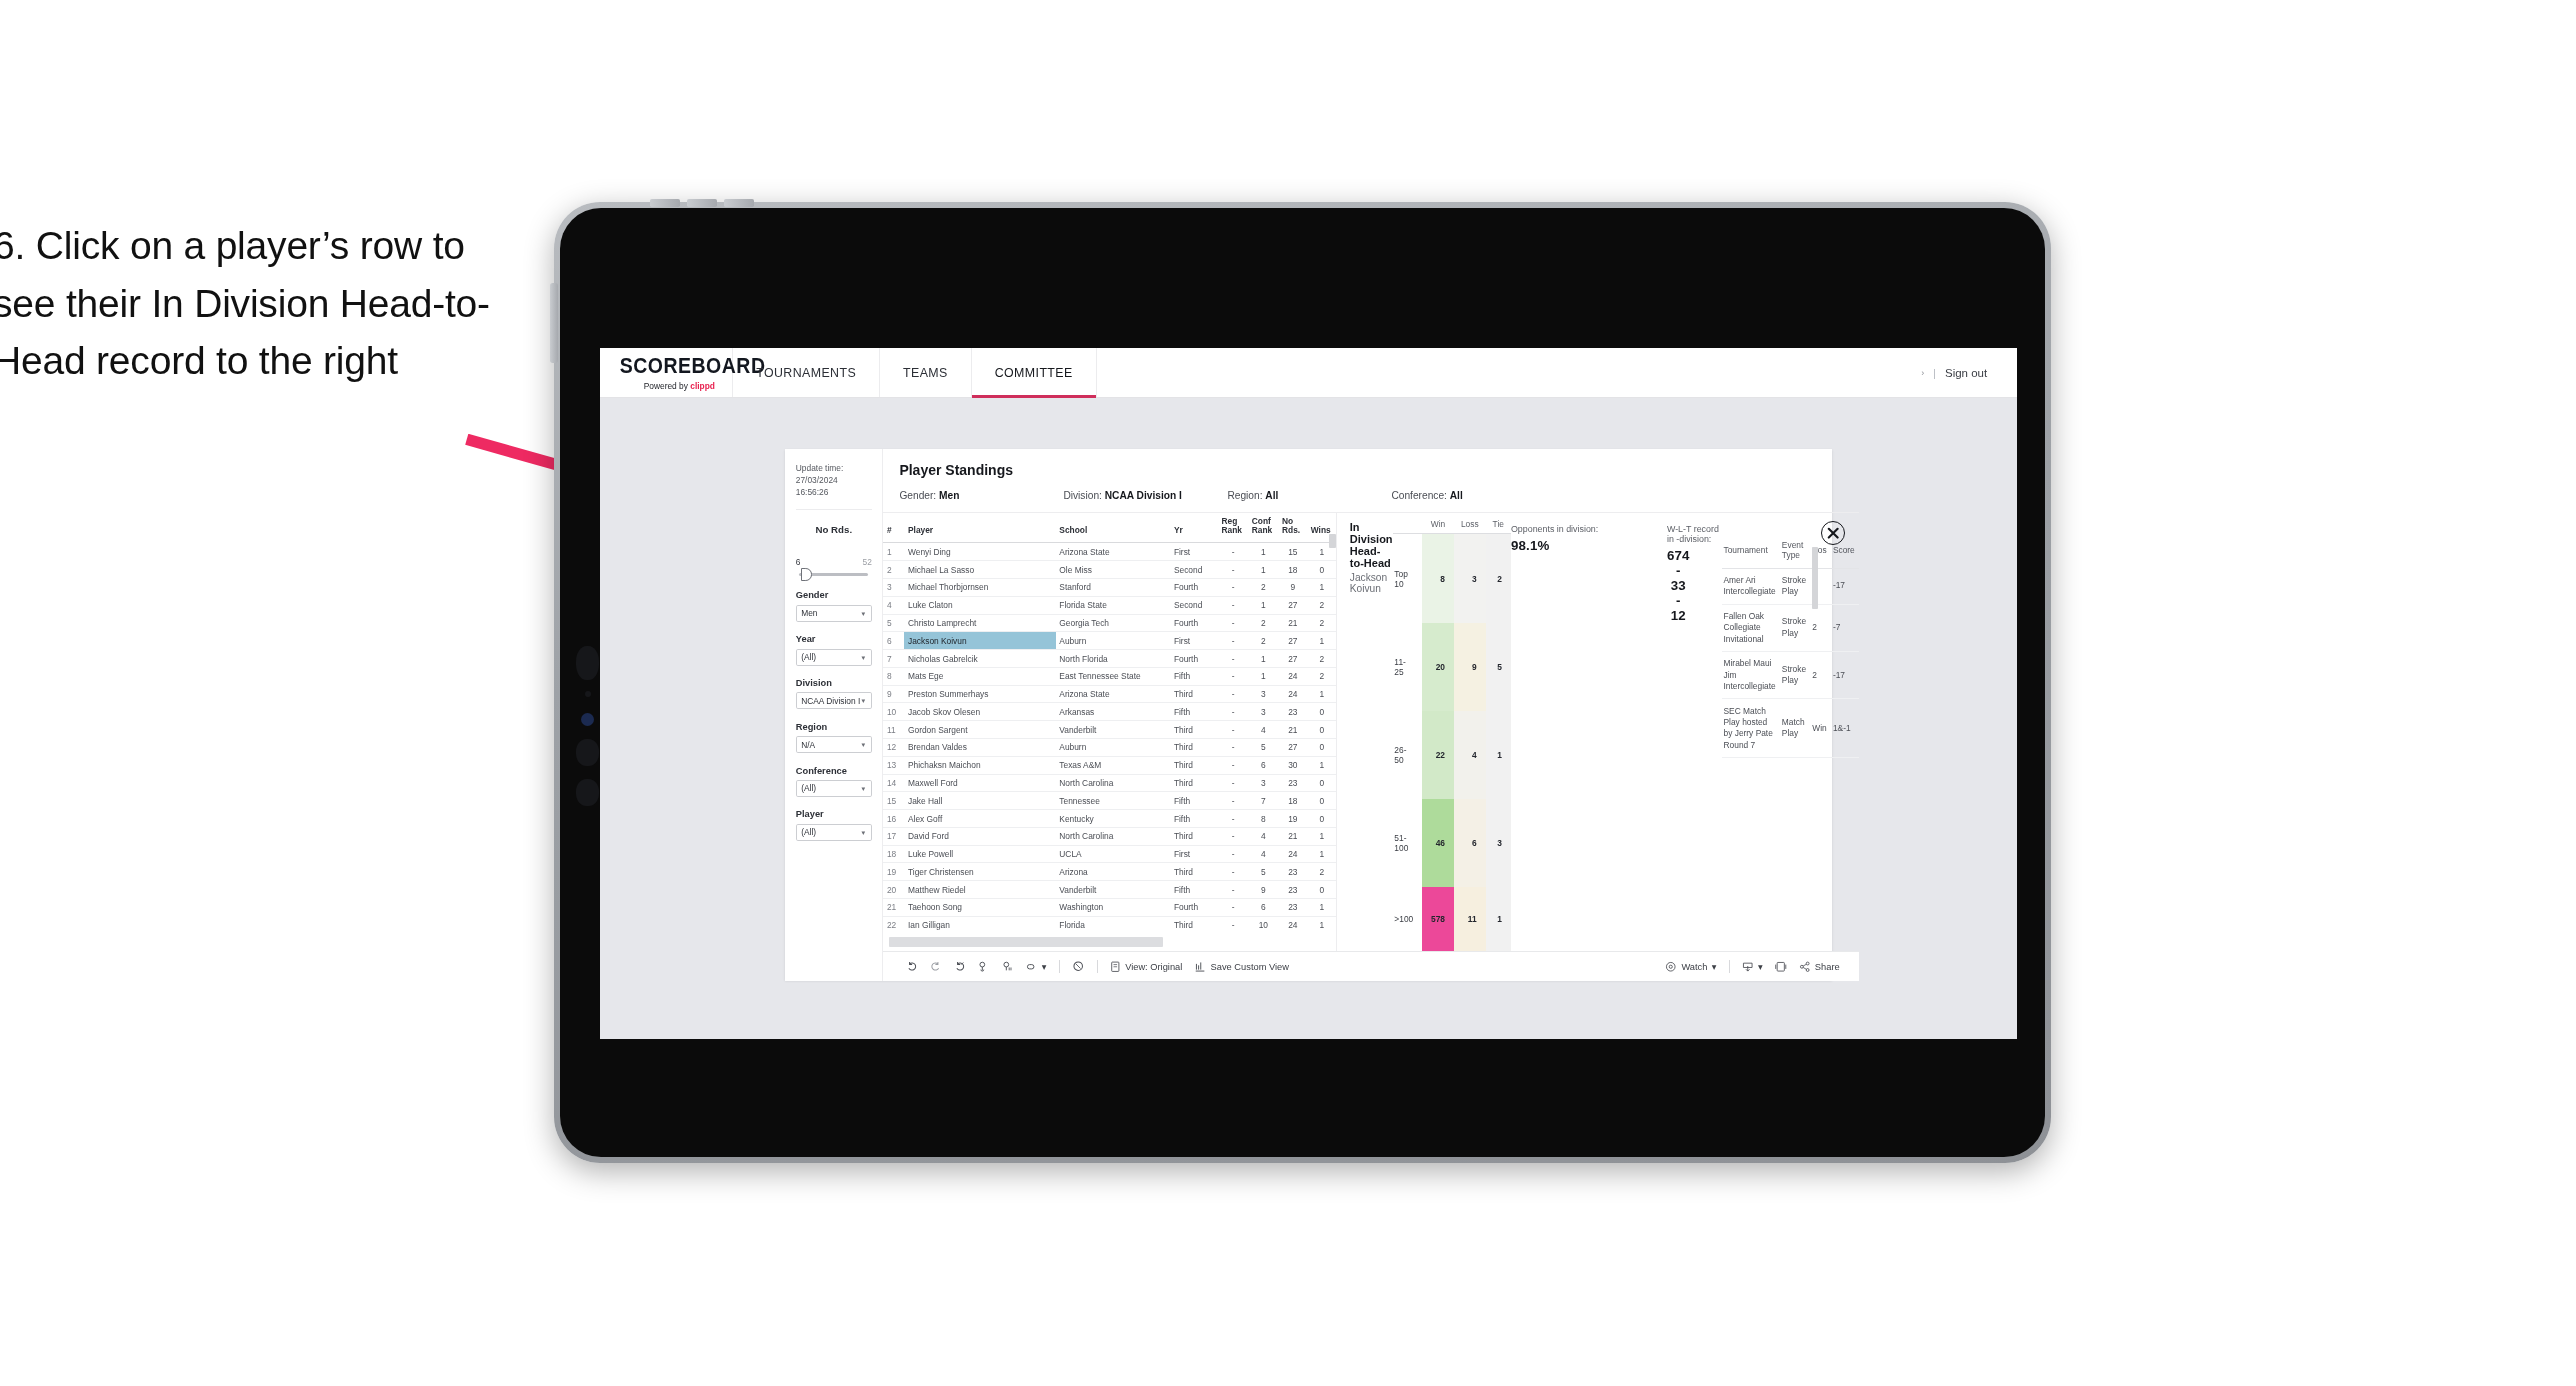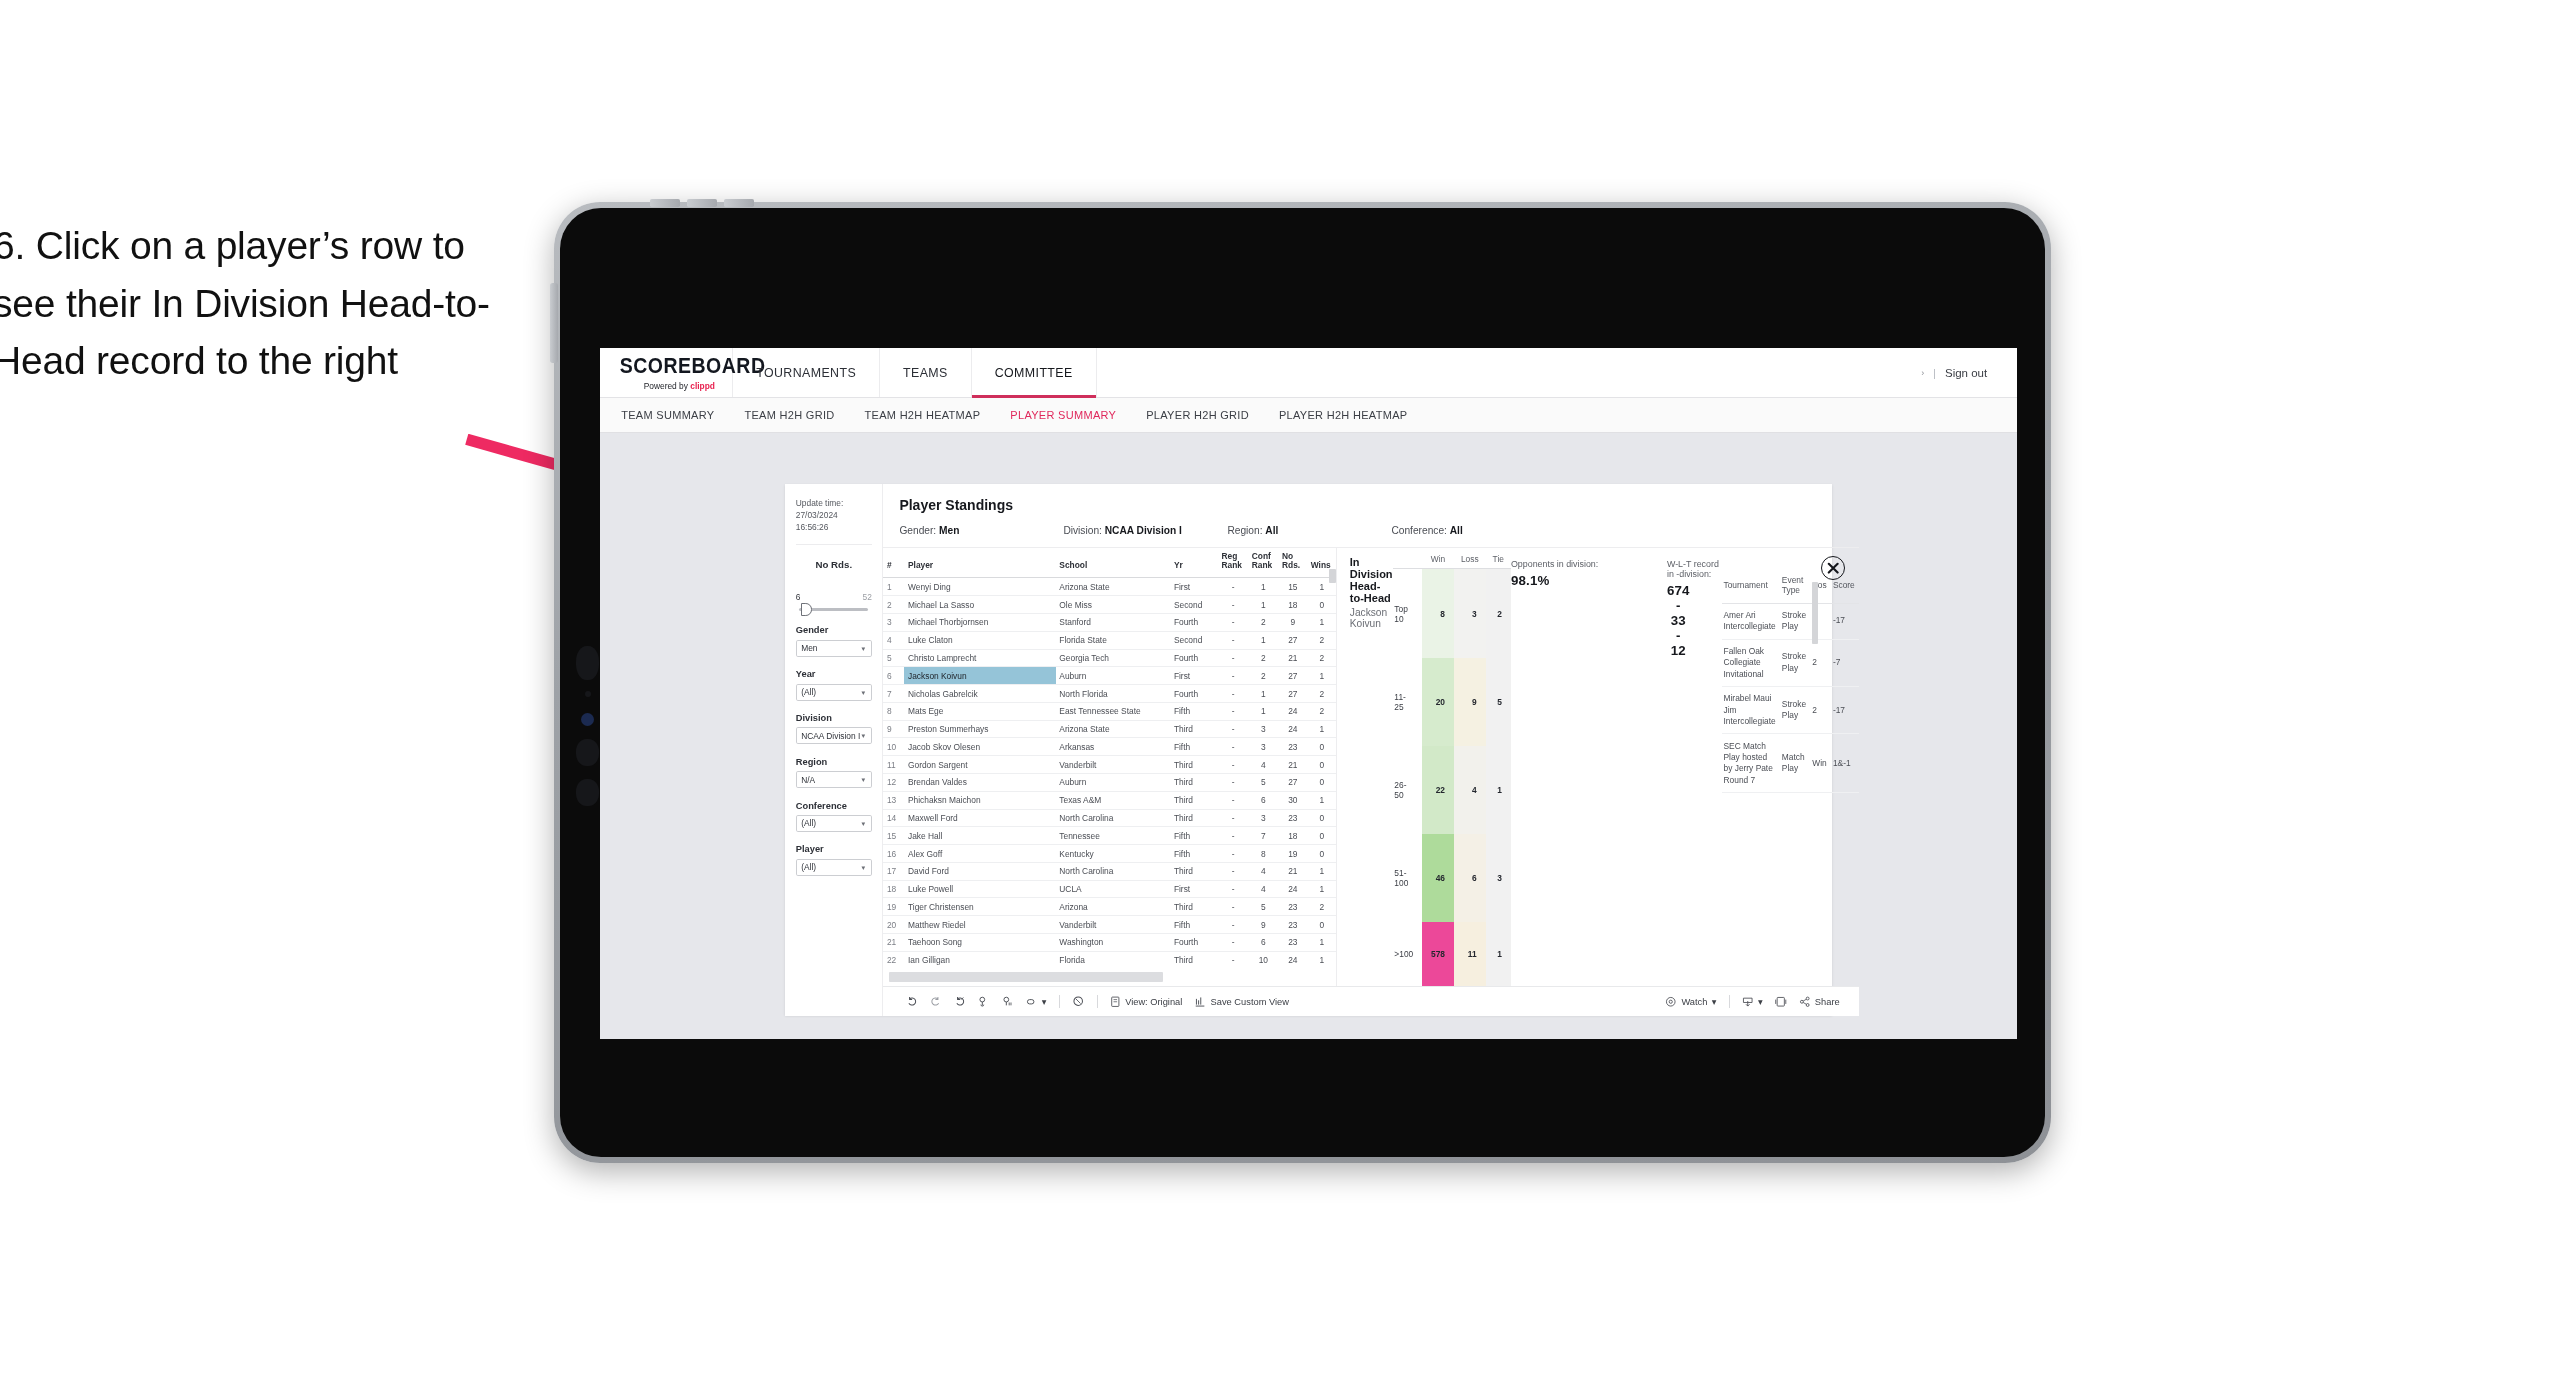--- a/index.html
+++ b/index.html
@@ -265,28 +265,20 @@
           <div class="topnav">TOURNAMENTS</div>
           <div class="topnav">TEAMS</div>
           <div class="topnav active">COMMITTEE</div>
           <div id="header-right">
             <span class="caret">›</span>
             <span class="sep">|</span>
             <span>Sign out</span>
           </div>
         </div>
 
-        <div id="subnav">
-          <div class="sub">TEAM SUMMARY</div>
-          <div class="sub">TEAM H2H GRID</div>
-          <div class="sub">TEAM H2H HEATMAP</div>
-          <div class="sub active">PLAYER SUMMARY</div>
-          <div class="sub">PLAYER H2H GRID</div>
-          <div class="sub">PLAYER H2H HEATMAP</div>
-        </div>
 
         <div id="viz-wrap">
           <div id="viz-card">
 
             <div id="filters">
               <div id="update-time">
                 <div>Update time:</div>
                 <div>27/03/2024 16:56:26</div>
               </div>
               <div class="divider"></div>

